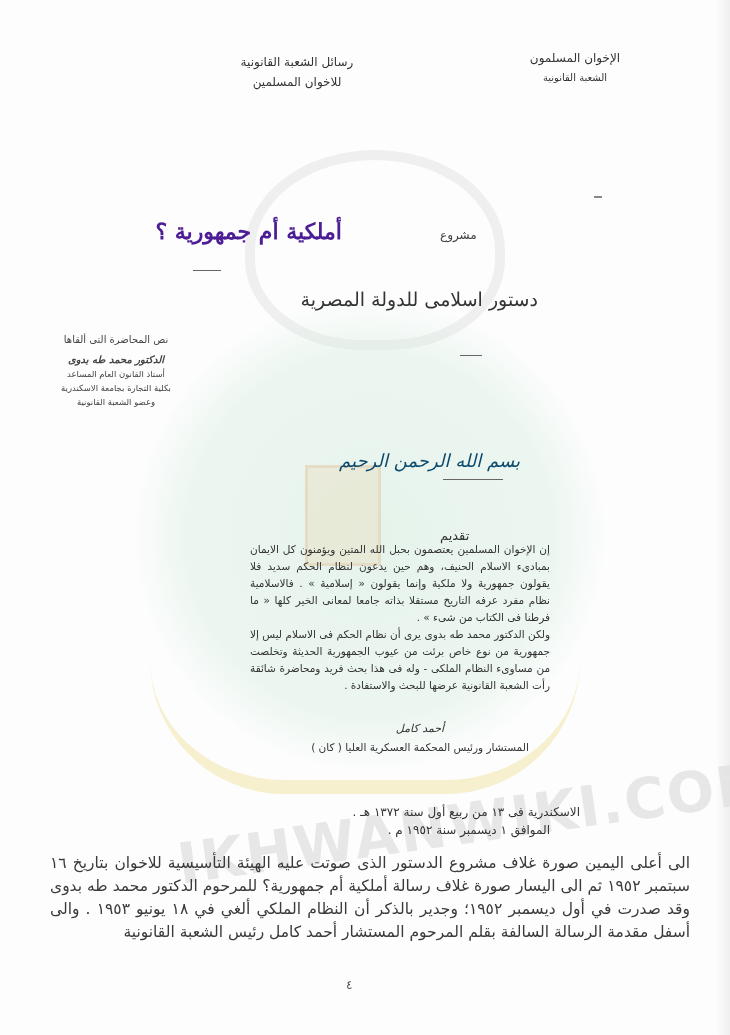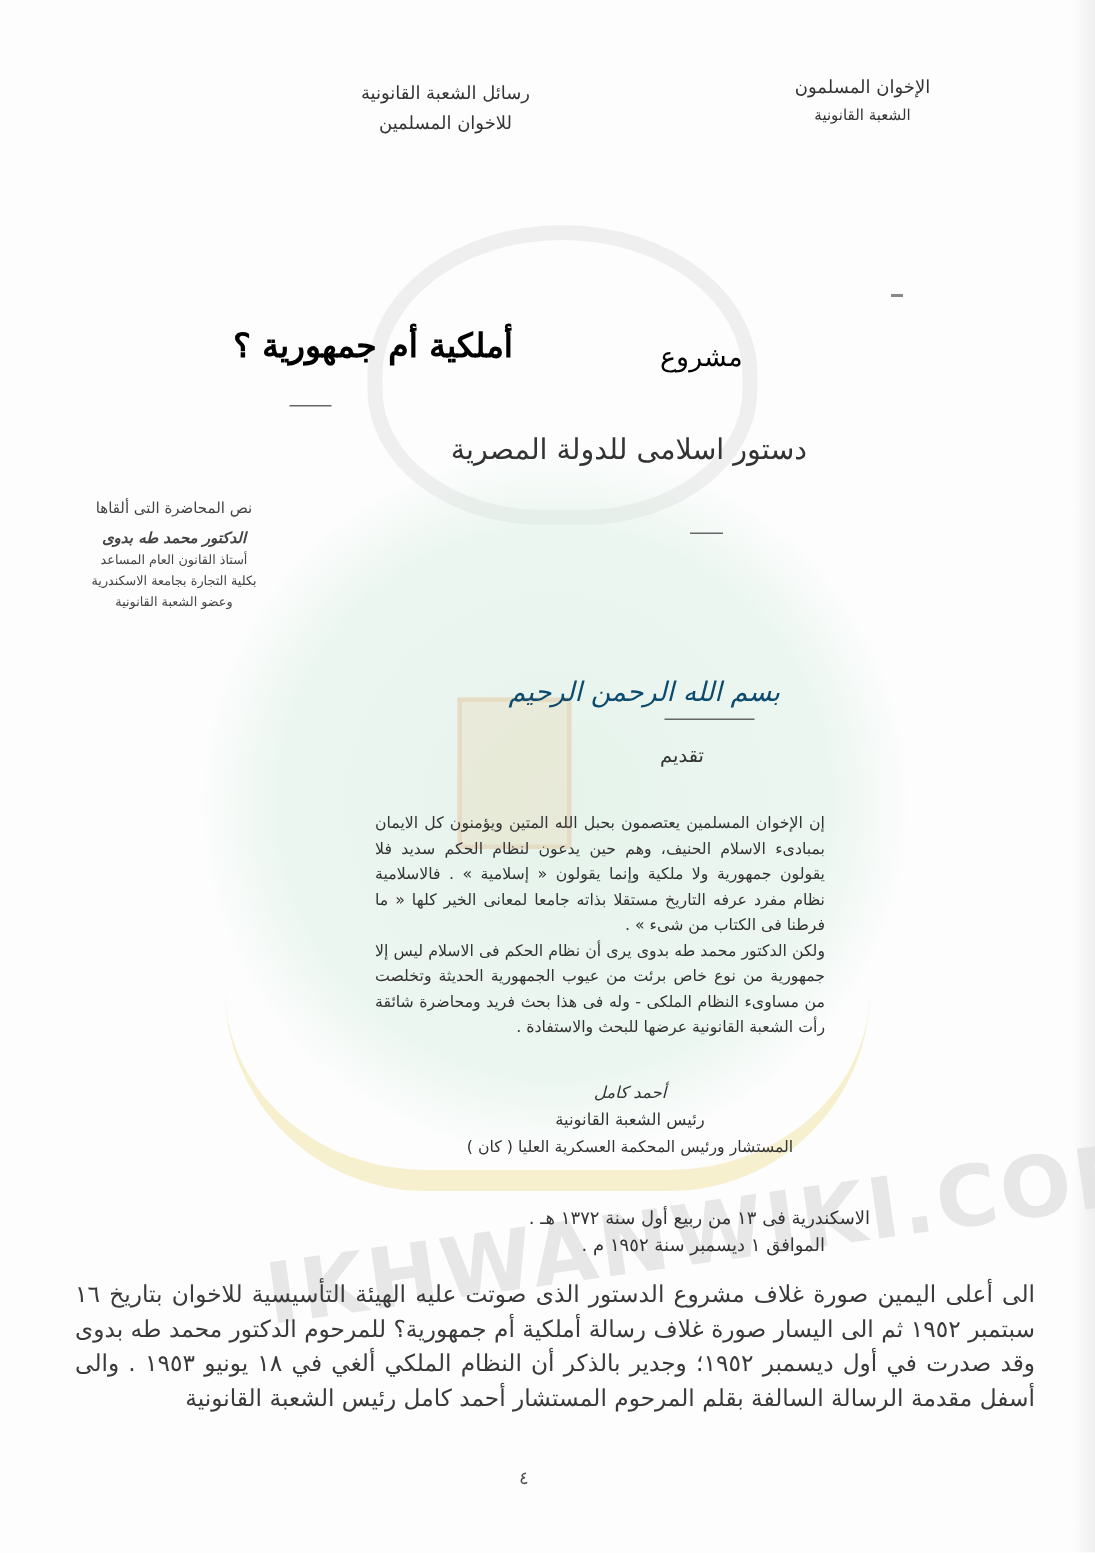--- a/index.html
+++ b/index.html
@@ -34,27 +34,27 @@
       border-bottom: 14px solid rgba(235,215,120,0.35);
     }
     .wm-text {
       position: absolute; left: 175px; top: 790px;
       font-family: "DejaVu Sans", sans-serif; font-weight: bold; font-size: 56px;
       color: rgba(190,190,190,0.35); letter-spacing: 2px;
       transform: rotate(-8deg);
     }
 
     .hdr { font-size: 12px; color: #333; text-align: center; line-height: 20px; }
-    .title-q { font-family: "DejaVu Serif", serif; font-weight: bold; font-size: 22px; color: #000000; }
-    .mashrou { font-size: 18px; color: #000000; }
+    .title-q { font-family: "DejaVu Serif", serif; font-weight: bold; font-size: 22px; color: #4c1d95; }
+    .mashrou { font-size: 12px; color: #404040; }
     .subtitle { font-family: "DejaVu Serif", serif; font-size: 19px; color: #333; }
     .uline { position: absolute; height: 1px; background: #666; }
     .side { font-size: 10px; color: #444; text-align: center; line-height: 14px; }
     .basmala { font-family: "DejaVu Serif", serif; font-size: 18px; color: #0c4a6e; font-style: italic; }
-    .taqdim { font-size: 13px; color: #333; }
+    .taqdim { font-size: 13px; color: #333; margin-top: 31px; }
     .para { font-size: 10.5px; color: #333; line-height: 17px; text-align: justify; text-align-last: right; width: 300px; }
     .sig { font-size: 11px; color: #333; text-align: center; line-height: 18px; }
     .date { font-size: 12px; color: #333; line-height: 18px; }
     .caption {
       position: absolute; left: 50px; top: 852px; width: 640px;
       font-family: "DejaVu Sans", sans-serif; font-size: 15.5px; line-height: 23px; color: #3a3a3a;
       text-align: justify; text-align-last: right;
     }
     .pgmark { font-size: 12px; color: #555; }
     .edge {
@@ -99,21 +99,20 @@
 
   <div class="abs basmala rtl" style="left:370px; top:450px; width:150px; text-align:right;">بسم الله الرحمن الرحيم</div>
   <div class="uline" style="left:443px; top:479px; width:60px;"></div>
   <div class="abs taqdim rtl" style="left:440px; top:497px;">تقديم</div>
 
   <div class="abs para rtl" style="left:250px; top:541px; white-space:normal;">إن الإخوان المسلمين يعتصمون بحبل الله المتين ويؤمنون كل الايمان بمبادىء الاسلام الحنيف، وهم حين يدعون لنظام الحكم سديد فلا يقولون جمهورية ولا ملكية وإنما يقولون « إسلامية » . فالاسلامية نظام مفرد عرفه التاريخ مستقلا بذاته جامعا لمعانى الخير كلها « ما فرطنا فى الكتاب من شىء » .</div>
   <div class="abs para rtl" style="left:250px; top:626px; white-space:normal;">ولكن الدكتور محمد طه بدوى يرى أن نظام الحكم فى الاسلام ليس إلا جمهورية من نوع خاص برئت من عيوب الجمهورية الحديثة وتخلصت من مساوىء النظام الملكى - وله فى هذا بحث فريد ومحاضرة شائقة رأت الشعبة القانونية عرضها للبحث والاستفادة .</div>
 
   <div class="abs sig rtl" style="left:300px; top:720px; width:240px;">
     <div style="font-style:italic;">أحمد كامل</div>
-    <div>رئيس الشعبة القانونية</div>
     <div style="font-size:10.5px;">المستشار ورئيس المحكمة العسكرية العليا ( كان )</div>
   </div>
 
   <div class="abs date rtl" style="left:340px; top:803px; width:240px; text-align:right;">
     <div>الاسكندرية فى ١٣ من ربيع أول سنة ١٣٧٢ هـ .</div>
     <div style="padding-right:30px;">الموافق ١ ديسمبر سنة ١٩٥٢ م .</div>
   </div>
 
   <div class="caption rtl">الى أعلى اليمين صورة غلاف مشروع الدستور الذى صوتت عليه الهيئة التأسيسية للاخوان بتاريخ ١٦ سبتمبر ١٩٥٢ ثم الى اليسار صورة غلاف رسالة أملكية أم جمهورية؟ للمرحوم الدكتور محمد طه بدوى وقد صدرت في أول ديسمبر ١٩٥٢؛ وجدير بالذكر أن النظام الملكي ألغي في ١٨ يونيو ١٩٥٣ . والى أسفل مقدمة الرسالة السالفة بقلم المرحوم المستشار أحمد كامل رئيس الشعبة القانونية</div>
   <div class="abs pgmark" style="left:346px; top:978px;">٤</div>

